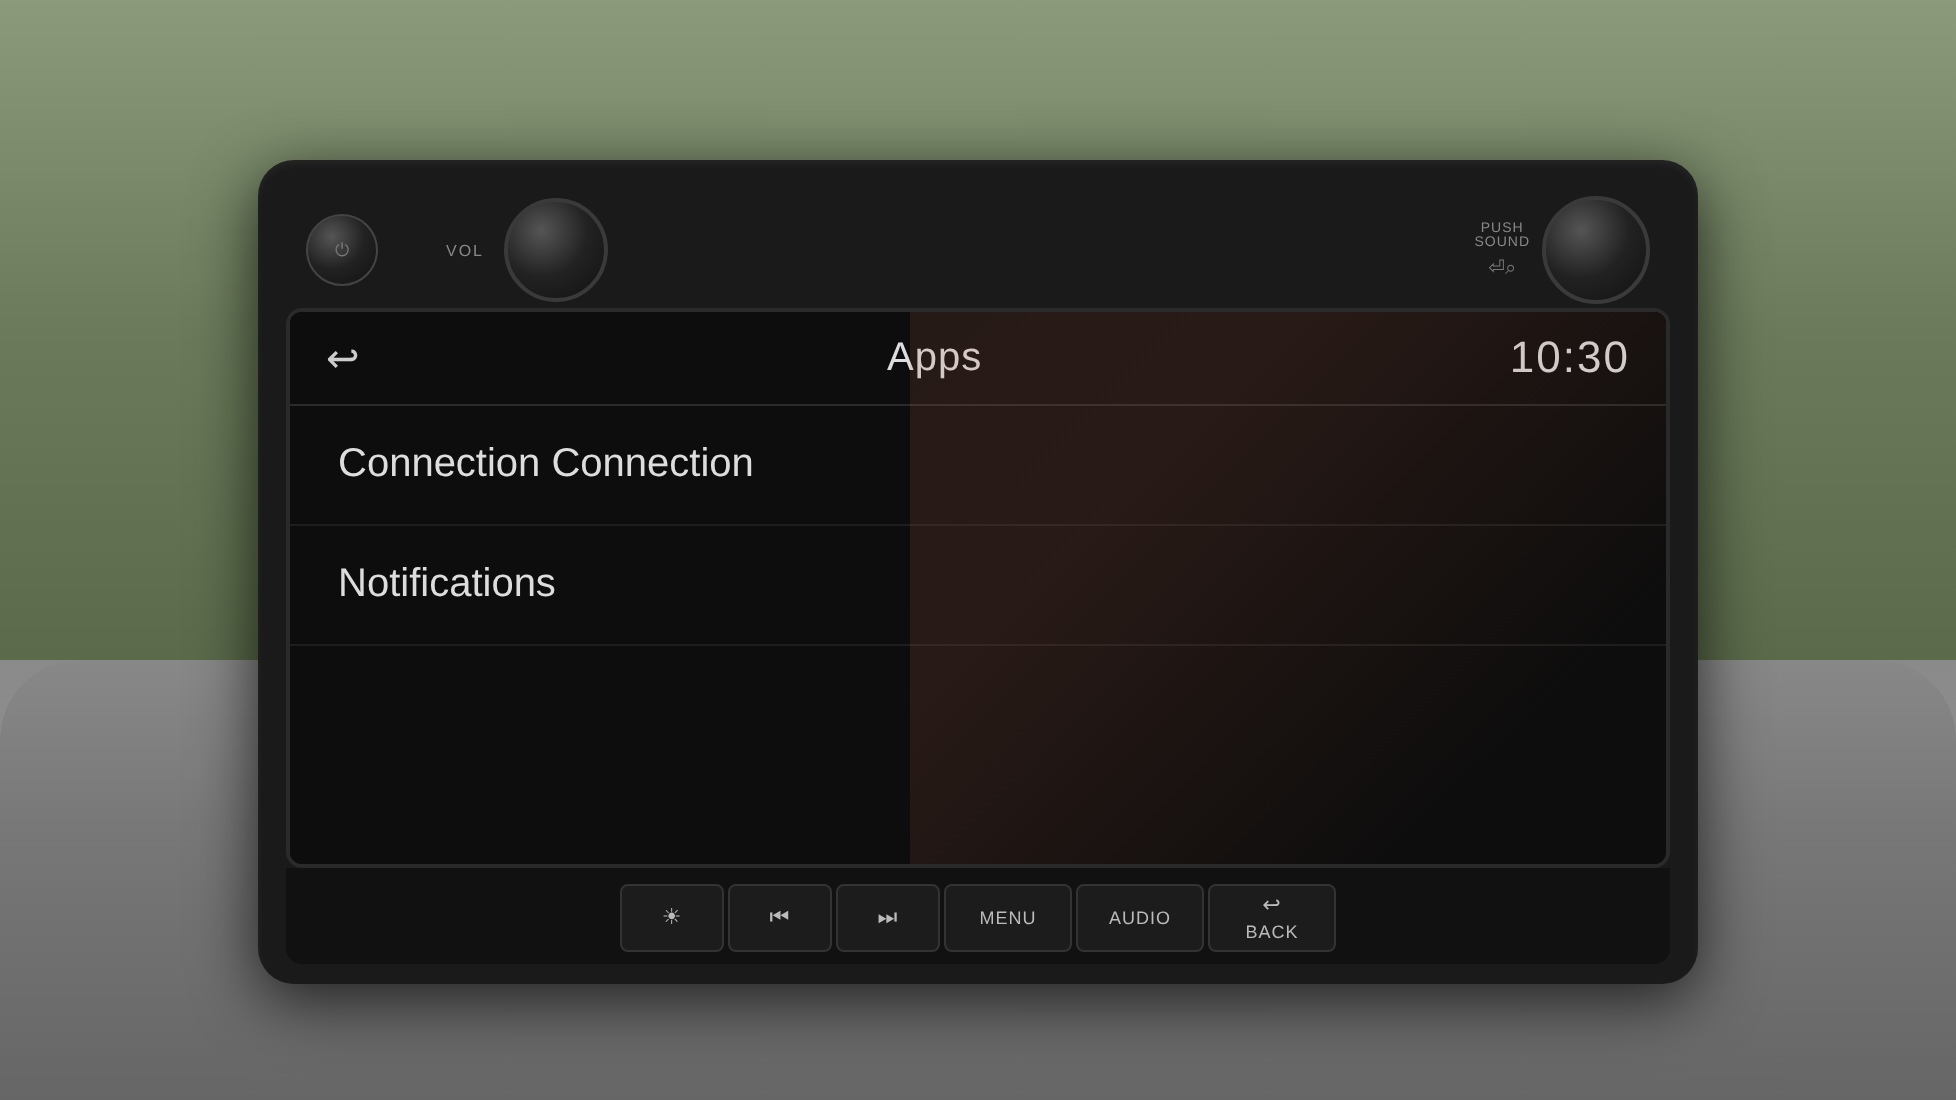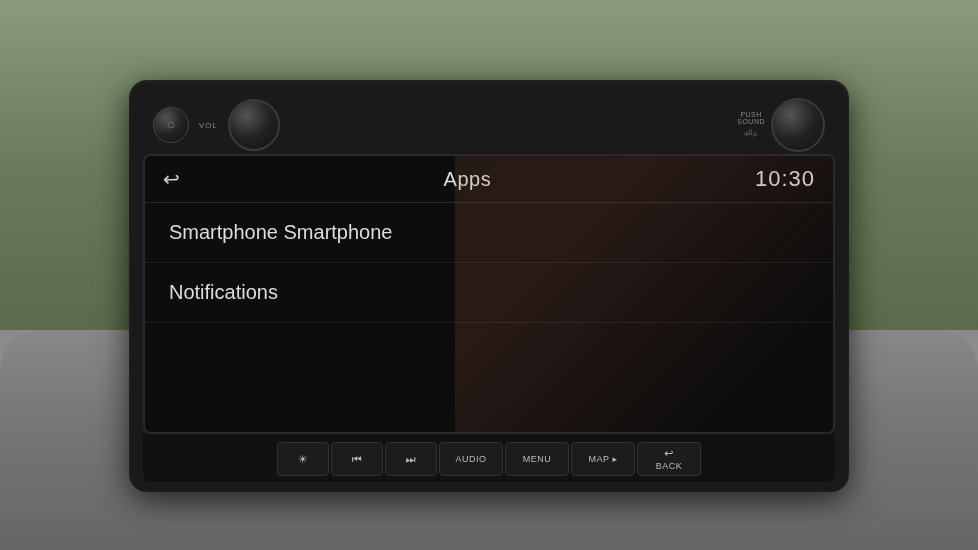--- a/index.html
+++ b/index.html
@@ -231,20 +231,21 @@
       border-radius: 50%;
       border: 2px solid #3a3a3a;
       cursor: pointer;
     }
 
     .vol-label {
       color: #888;
       font-size: 8px;
       text-transform: uppercase;
       letter-spacing: 1px;
+      margin-left: 24px;
     }
 
     
     .mini-icons {
       display: flex;
       flex-direction: column;
       gap: 3px;
       color: #777;
       font-size: 10px;
     }
@@ -283,21 +284,21 @@
       <div class="header-bar">
         <span class="back-arrow">↩</span>
         <span class="screen-title">Apps</span>
         <span class="clock">10:30</span>
       </div>
 
       <div class="screen-divider"></div>
 
       <div class="menu-list">
         <div class="menu-item">
-          <span>Smartphone Smartphone</span>
+          <span>Connection Connection</span>
         </div>
         <div class="menu-item">
           <span>Notifications</span>
         </div>
       </div>
 
       <div class="reflection"></div>
     </div>
   </div>
 
@@ -305,27 +306,24 @@
     <button class="hw-button">
       <span class="icon-symbol">☀︎</span>
     </button>
     <button class="hw-button">
       <span class="icon-symbol">⏮</span>
     </button>
     <button class="hw-button">
       <span class="icon-symbol">⏭</span>
     </button>
     <button class="hw-button hw-button-wide">
+      <span>MENU</span>
+    </button>
+    <button class="hw-button hw-button-wide">
       <span>AUDIO</span>
-    </button>
-    <button class="hw-button hw-button-wide">
-      <span>MENU</span>
-    </button>
-    <button class="hw-button hw-button-wide">
-      <span>MAP ▸</span>
     </button>
     <button class="hw-button hw-button-wide">
       <span class="icon-symbol">↩</span>
       <span>BACK</span>
     </button>
   </div>
 
 </div>
 
 </body></html>

